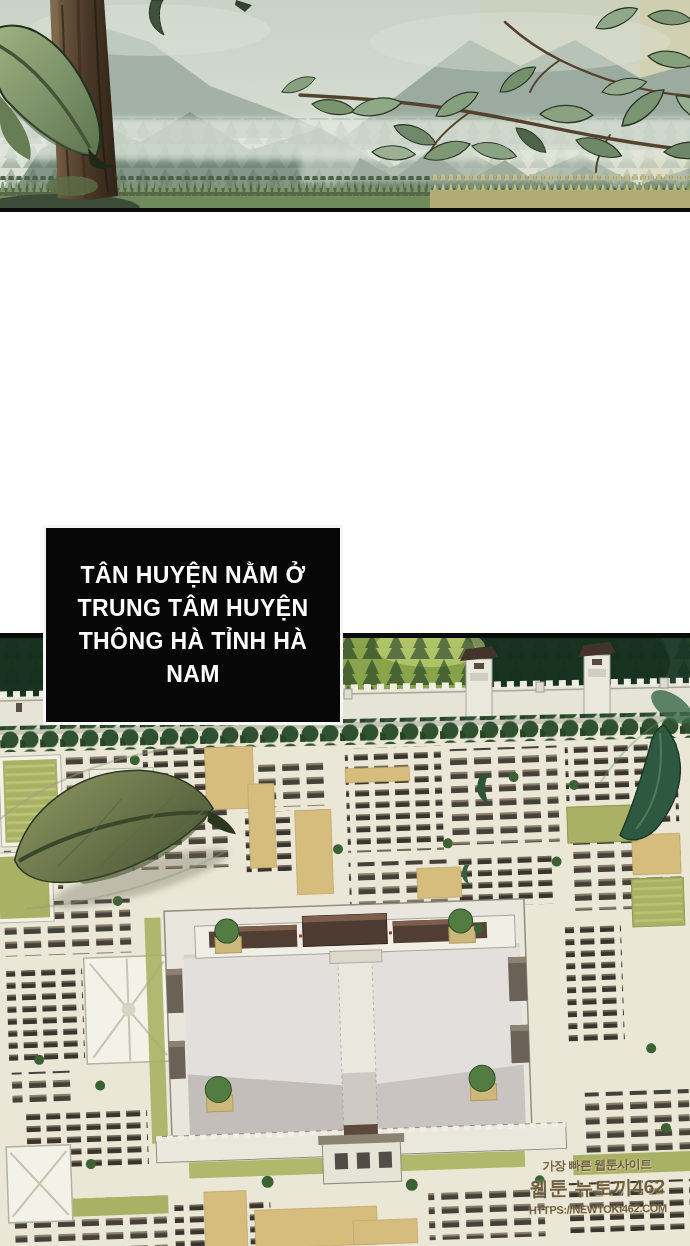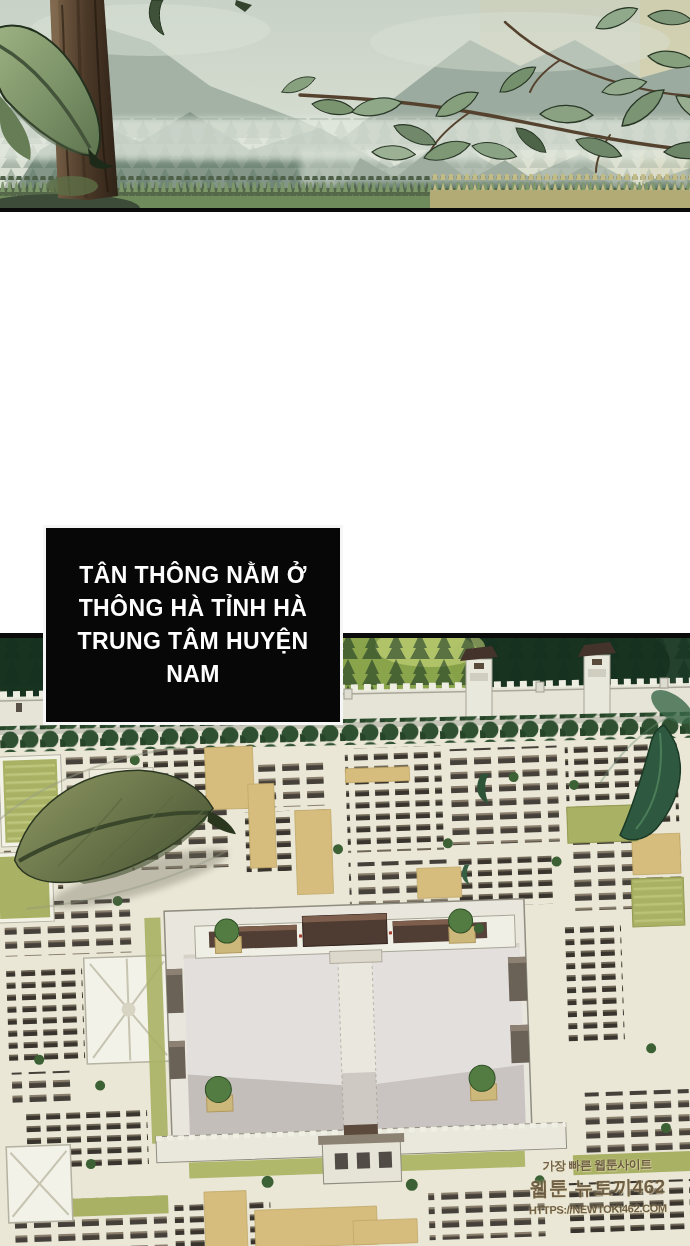--- a/index.html
+++ b/index.html
@@ -380,23 +380,23 @@
       <path d="M600,150 C620,120 640,100 668,84" stroke="#6f8f76" opacity=".4" stroke-width="2" fill="none"></path>
       <ellipse cx="672" cy="74" rx="24" ry="12" fill="#3a6848" opacity=".8" transform="rotate(35 672 74)"></ellipse>
       <path d="M664,92 C686,118 688,158 656,196 C644,208 628,210 620,202 C634,172 644,136 652,106 C655,98 659,94 664,92 Z" fill="#2e5940" stroke="#1b3a26" stroke-width="1.5"></path>
       <path d="M660,100 C664,140 656,172 636,196" stroke="#4b7d58" stroke-width="2" fill="none"></path>
     </g>
 
     <rect x="0" y="0" width="690" height="5" fill="#0b0b0b"></rect>
   </svg>
 
   <div class="caption-box">
-    <div class="caption-line">TÂN THÔNG NẰM Ở</div>
+    <div class="caption-line">TÂN HUYỆN NẰM Ở</div>
+    <div class="caption-line">TRUNG TÂM HUYỆN</div>
     <div class="caption-line">THÔNG HÀ TỈNH HÀ</div>
-    <div class="caption-line">TRUNG TÂM HUYỆN</div>
     <div class="caption-line">NAM</div>
   </div>
 
   <div class="watermark">
     <div class="wm1">가장 빠른 웹툰사이트</div>
     <div class="wm2">웹툰 뉴토끼462</div>
     <div class="wm3">HTTPS://NEWTOKI462.COM</div>
   </div>
 
 </div>

